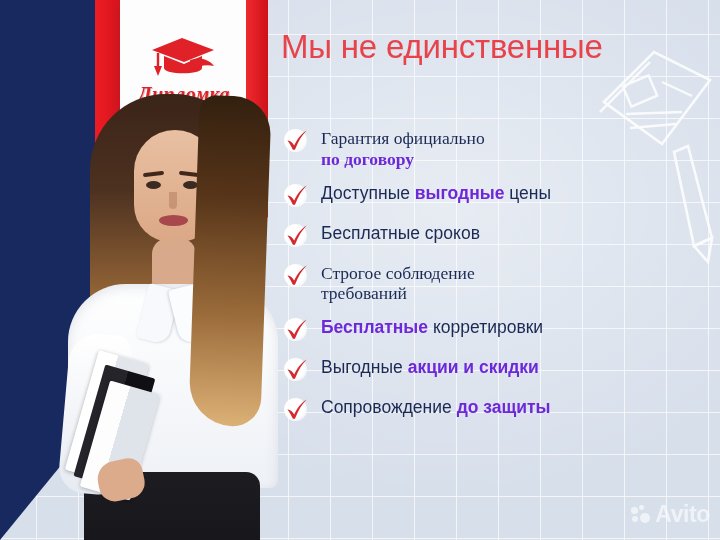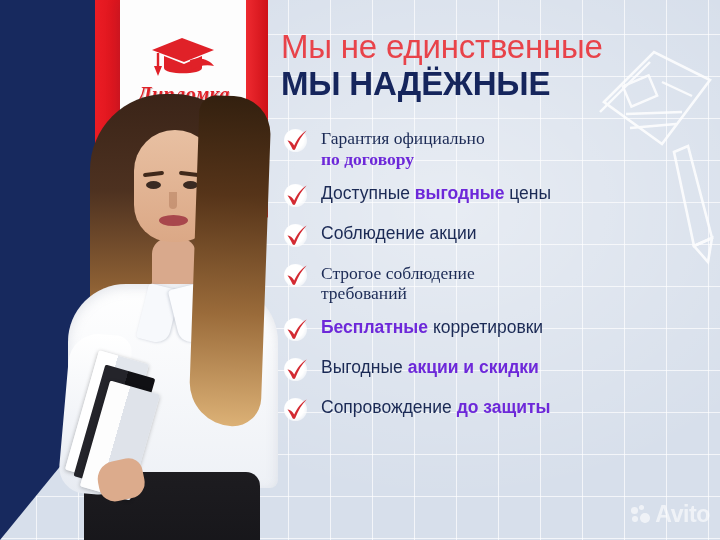--- a/index.html
+++ b/index.html
@@ -262,21 +262,20 @@
     <div class="p-books">
       <div class="bk bk1"></div>
       <div class="bk bk2"></div>
       <div class="bk bk3"></div>
     </div>
     <div class="p-hand"></div>
   </div>
 
   <div class="headline">
     <div class="hl-top">Мы не единственные</div>
-    <div class="hl-bottom">МЫ НАДЁЖНЫЕ</div>
   </div>
 
   <div class="checklist">
       <div class="ck-item two-line">
         <span class="ck-mark">
           <span class="glow"></span>
           <svg width="27" height="27" viewBox="0 0 27 27">
             <path d="M4.5 13.5 C7 13.2 9.4 15.4 11.2 18.6 C14 12 18.4 6.6 23.6 3.4 C18.8 8.4 15 14.6 12.4 21.8 C11.6 23.6 10 23.4 9.2 21.6 C7.8 18.4 6.2 15.6 4.5 13.5 Z" fill="#d32a32"></path>
           </svg>
         </span>
@@ -294,21 +293,21 @@
         </span>
         <span class="ck-text">Доступные <b>выгодные</b> цены</span>
       </div>
       <div class="ck-item">
         <span class="ck-mark">
           <span class="glow"></span>
           <svg width="27" height="27" viewBox="0 0 27 27">
             <path d="M4.5 13.5 C7 13.2 9.4 15.4 11.2 18.6 C14 12 18.4 6.6 23.6 3.4 C18.8 8.4 15 14.6 12.4 21.8 C11.6 23.6 10 23.4 9.2 21.6 C7.8 18.4 6.2 15.6 4.5 13.5 Z" fill="#d32a32"></path>
           </svg>
         </span>
-        <span class="ck-text">Соблюдение акции</span>
+        <span class="ck-text">Бесплатные сроков</span>
       </div>
       <div class="ck-item two-line">
         <span class="ck-mark">
           <span class="glow"></span>
           <svg width="27" height="27" viewBox="0 0 27 27">
             <path d="M4.5 13.5 C7 13.2 9.4 15.4 11.2 18.6 C14 12 18.4 6.6 23.6 3.4 C18.8 8.4 15 14.6 12.4 21.8 C11.6 23.6 10 23.4 9.2 21.6 C7.8 18.4 6.2 15.6 4.5 13.5 Z" fill="#d32a32"></path>
           </svg>
         </span>
         <span class="ck-text">
           <span class="ln">Строгое соблюдение</span>

